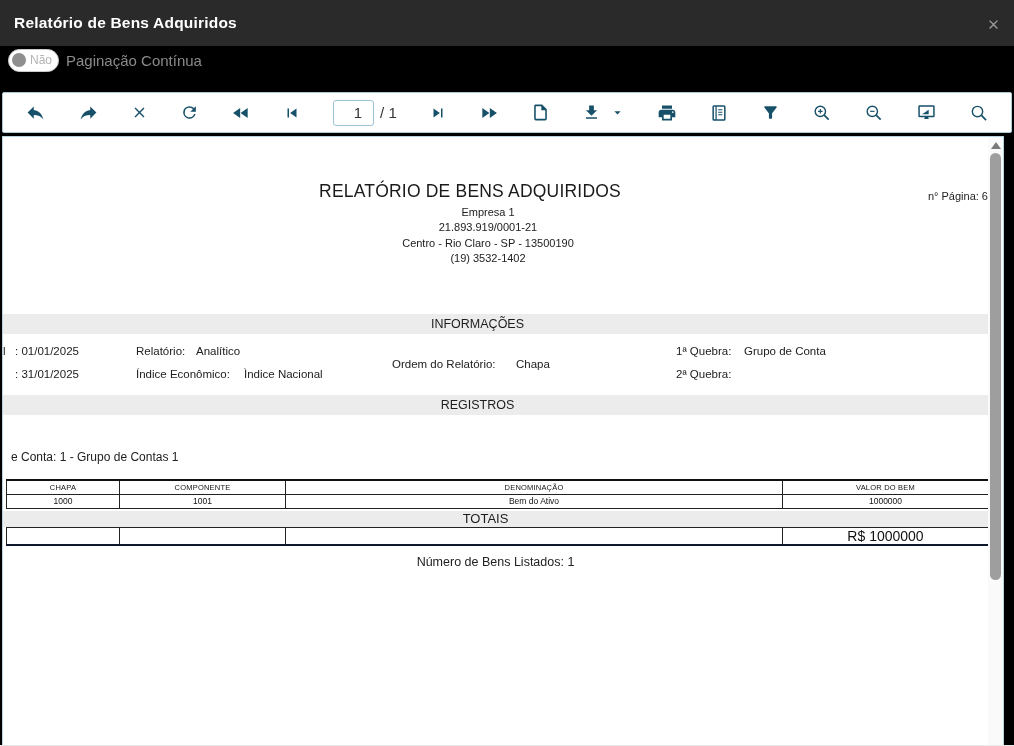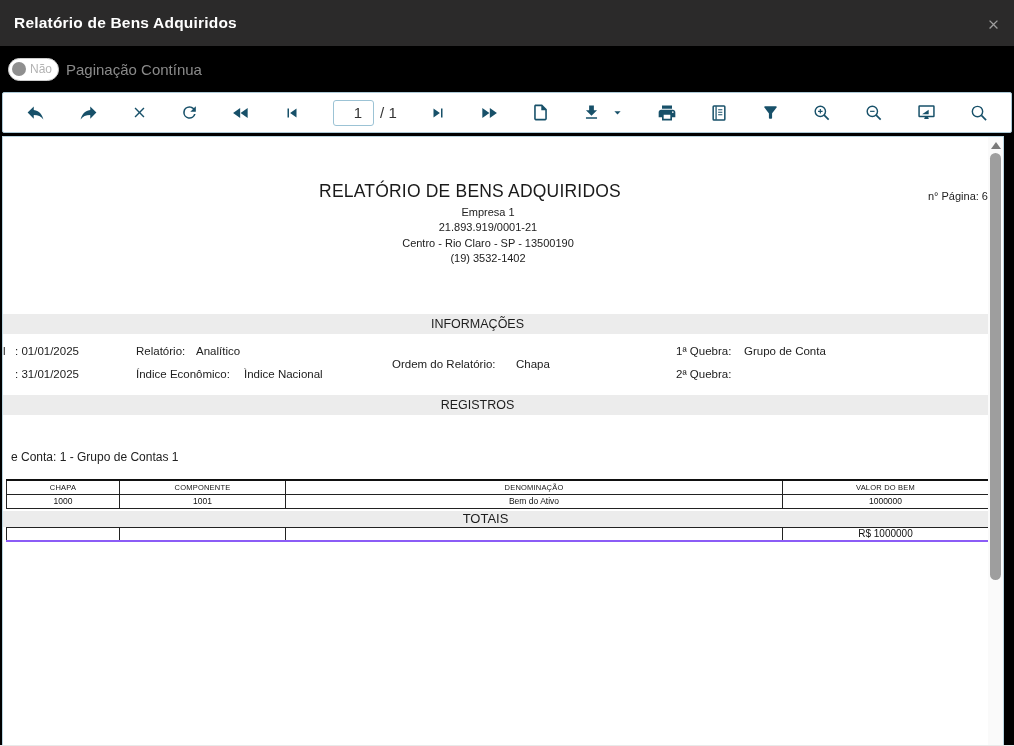--- a/index.html
+++ b/index.html
@@ -13,21 +13,21 @@
     position:absolute; left:0; top:0; width:100%; height:46px;
     background:#2b2a2a; display:flex; align-items:center; padding:0 14px;
   }
   .modal-title { color:#fff; font-size:15.5px; font-weight:bold; letter-spacing:.2px; }
   .close-btn {
     position:absolute; right:10px; top:13px; width:22px; height:22px;
     background:none; border:none; cursor:pointer; color:#9e9e9e;
     display:flex; align-items:center; justify-content:center;
   }
   
-  .toggle-row { position:absolute; left:8px; top:56px; height:26px; display:flex; align-items:center;text-align:right; }
+  .toggle-row { position:absolute; left:8px; top:47px; height:26px; display:flex; align-items:center;text-align:right; }
   .toggle {
     width:51px; height:23px; border:1.5px solid #cbcbcb; border-radius:12px;
     display:flex; align-items:center; background:#fff; cursor:pointer;
   }
   .toggle .knob { width:14px; height:14px; border-radius:50%; background:#8f8f8f; margin-left:3px; }
   .toggle .state { font-size:12px; color:#b3b3b3; margin-left:4px; }
   .toggle-label { font-size:15px; color:#8a8a8a; margin-left:7px; }
   
   .toolbar {
     position:absolute; left:2px; right:2px; top:92px; height:41px;
@@ -68,21 +68,21 @@
   }
   .fld { position:absolute; font-size:11.5px; color:#212121; white-space:nowrap; }
   .group-line { position:absolute; left:8px; top:313px; font-size:12px; color:#212121; white-space:nowrap; }
   table.rpt { position:absolute; border-collapse:collapse; table-layout:fixed; background:#fff; }
   table.rpt th, table.rpt td {
     border:1px solid #222; text-align:center; vertical-align:middle; overflow:hidden; white-space:nowrap;
   }
   table.main-table { border-top:2px solid #111; }
   table.main-table th { height:14px; font-size:7.5px; font-weight:400; letter-spacing:.2px; color:#111; }
   table.main-table td { height:14px; font-size:8.5px; color:#111; }
-  table.totals-table td { height:13px; font-size:10px; color:#111; border-bottom:2px solid #8b5cf6; }
+  table.totals-table td { height:13px; font-size:14px; color:#111; border-bottom:2px solid #0f172a; }
   .totais-bar { top:374px; height:16px; font-size:13px; line-height:16px; padding-right:20px; }
   .rpt-footer { position:absolute; left:0; top:418px; width:100%; text-align:center; font-size:12.5px; color:#212121; }
   
   .vscroll { position:absolute; top:0; right:0; bottom:0; width:15px; background:#fafafa; }
   .scroll-up { position:absolute; top:2px; left:0; width:15px; height:13px; display:flex; align-items:center; justify-content:center; cursor:pointer; }
   .scroll-up .tri { width:0; height:0; border-left:5px solid transparent; border-right:5px solid transparent; border-bottom:7px solid #7a7a7a; }
   .thumb { position:absolute; left:2px; width:11px; top:16px; height:427px; background:#9e9e9e; border-radius:6px; cursor:pointer; }
   .bottom-line { position:absolute; left:0; right:0; bottom:0; height:1px; background:#e9e9e9; }
 </style>
 </head>
@@ -284,20 +284,21 @@
         <tbody>
           <tr>
             <td></td>
             <td></td>
             <td></td>
             <td>R$ 1000000</td>
           </tr>
         </tbody>
       </table>
 
+      <div class="rpt-footer">Número de Bens Listados: 1</div>
     </div>
 
     <div class="vscroll">
       <div class="scroll-up">
           <span class="tri"></span>
         </div>
       <div class="thumb"></div>
     </div>
   </div>
 

